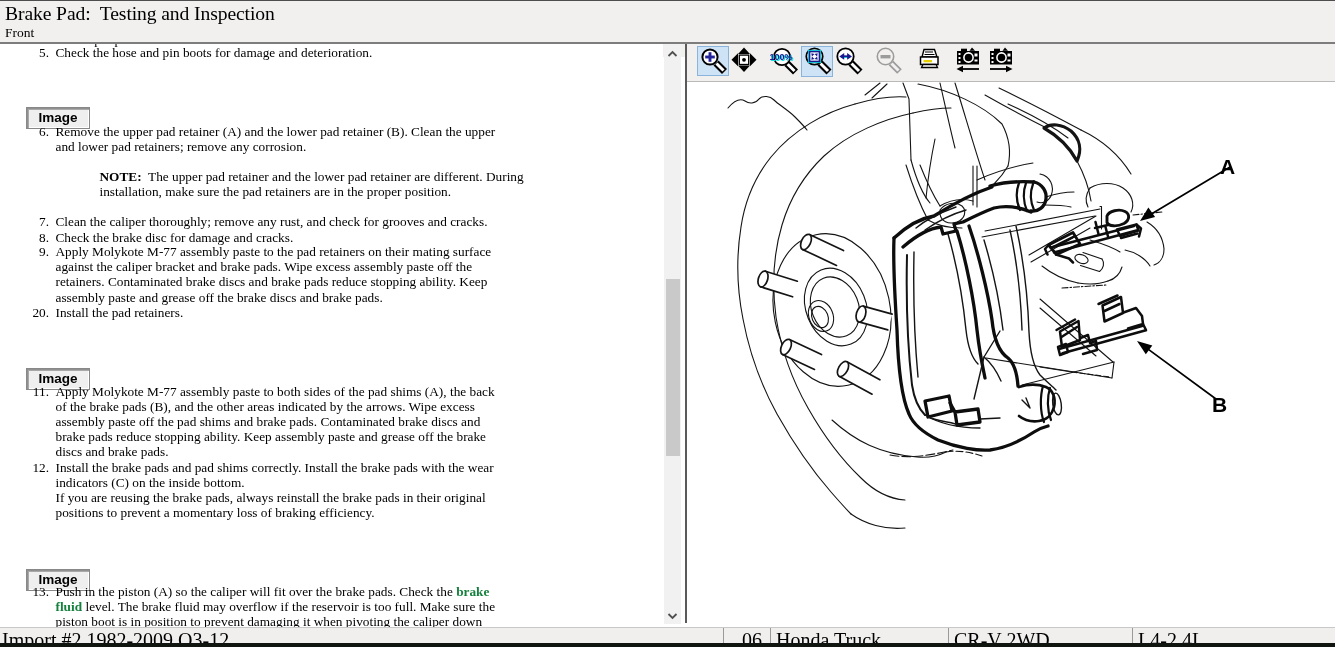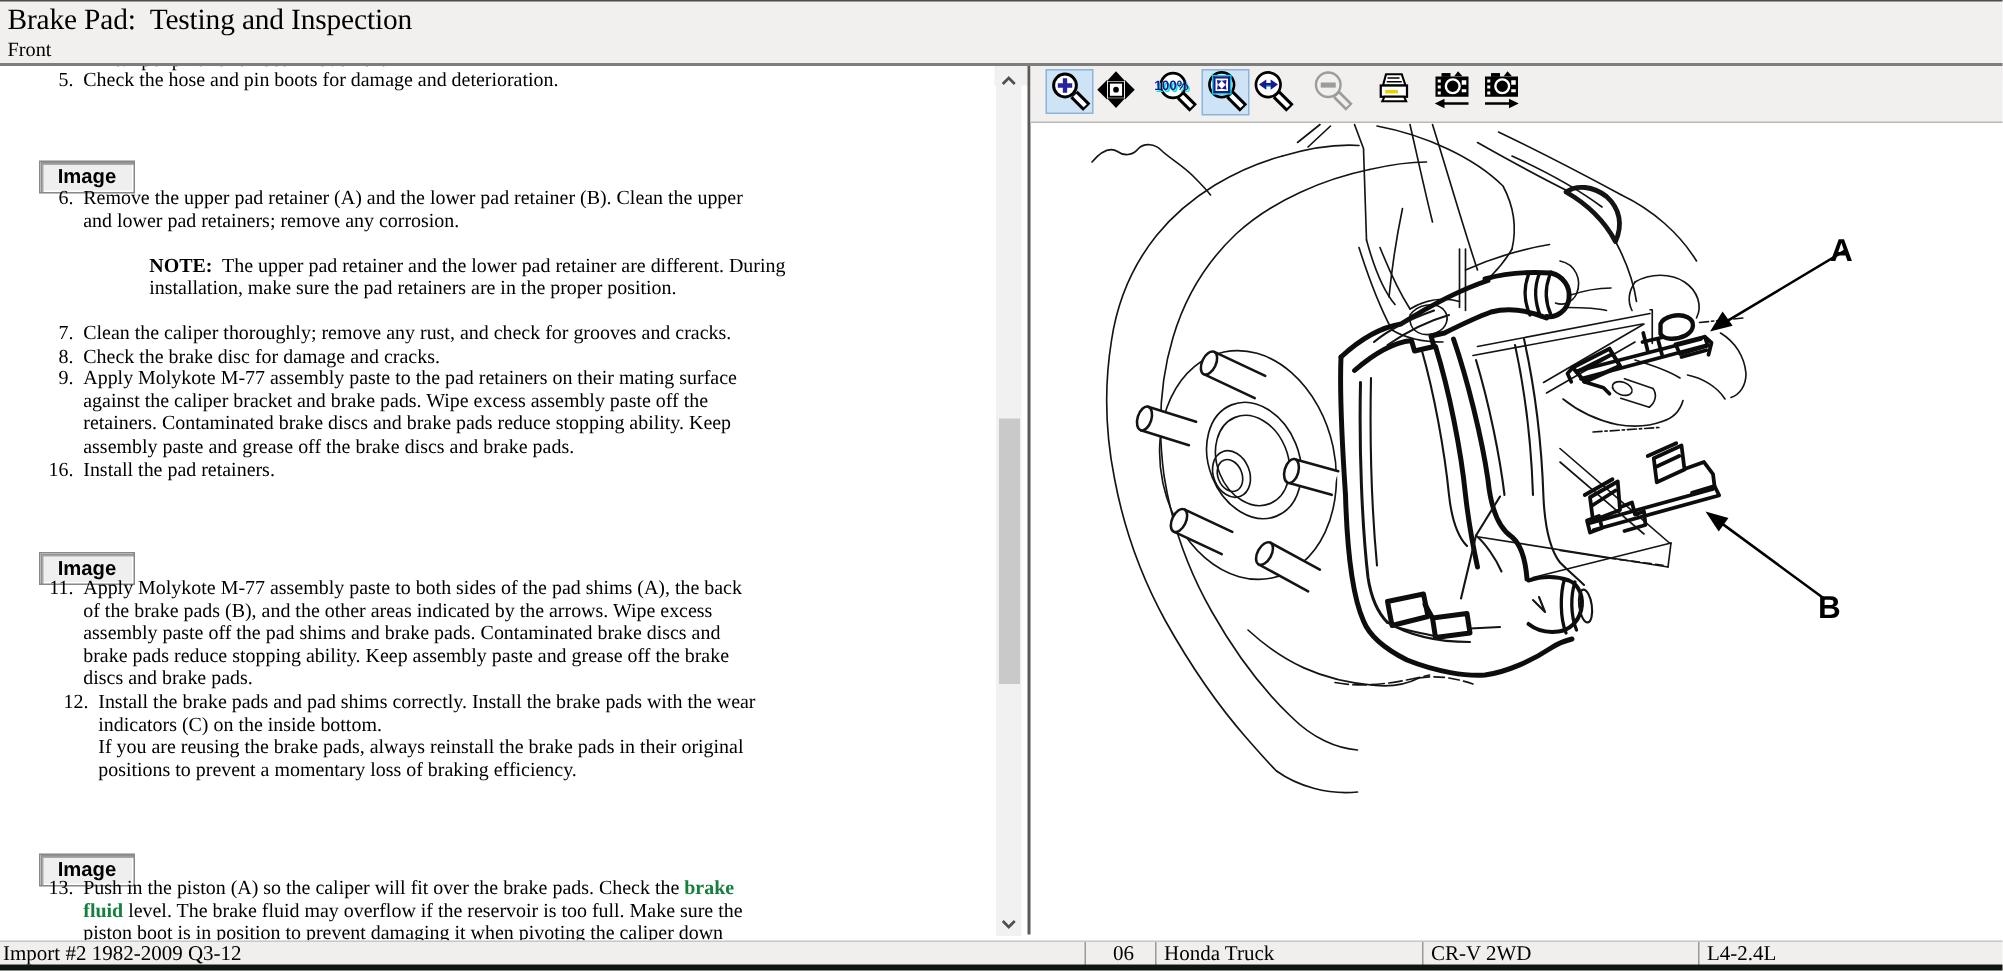--- a/index.html
+++ b/index.html
@@ -12,21 +12,21 @@
 .item{position:absolute;left:0;width:620px;}
 .num{position:absolute;left:0;top:0;width:49px;text-align:right;}
 .itxt{margin-left:55.5px;}
 .imgbtn{position:absolute;left:26px;width:64px;height:22px;background:#efefef;border:1px solid #888;box-shadow:inset 1px 1px 0 #909090,inset 2px 2px 0 #a8a8a8,inset -1px -1px 0 #ffffff;box-sizing:border-box;text-align:center;font-family:"Liberation Sans",sans-serif;font-weight:bold;font-size:13.5px;line-height:19px;color:#000;margin-top:32px;}
 a.lnk{color:#15803d;font-weight:bold;}
 #vscroll{position:absolute;left:664px;top:44px;width:17px;height:580px;background:#f1f1f1;}
 #vthumb{position:absolute;left:1.5px;top:235px;width:14px;height:177px;background:#c9c9c9;}
 #splitter{position:absolute;left:685px;top:44px;width:2px;height:579px;background:#5a5a5a;}
 #toolbar{position:absolute;left:687px;top:44px;width:648px;height:38px;background:#f1f0ef;border-bottom:1px solid #b9b9b9;box-sizing:border-box;}
 #drawing{position:absolute;left:687px;top:82px;width:648px;height:545px;}
-#statusbar{position:absolute;left:0;top:627px;width:1335px;height:16px;background:#f0efee;border-top:1px solid #c8c8c8;box-sizing:border-box;font-size:14px;}
+#statusbar{position:absolute;left:0;top:627px;width:1335px;height:16px;background:#f0efee;border-top:1px solid #c8c8c8;box-sizing:border-box;font-size:20px;}
 .seg{position:absolute;top:0px;height:16px;border-left:1px solid #9a9a9a;}
 .segtxt{position:absolute;top:0.5px;white-space:nowrap;}
 #bottomstrip{position:absolute;left:0;top:643px;width:1335px;height:4px;background:#10160f;}
 </style>
 </head>
 <body>
 <div id="header">
   <div class="title">Brake Pad:  Testing and Inspection</div>
   <div class="sub">Front</div>
 </div>
@@ -51,29 +51,29 @@
     </div>
   <div class="item" style="top:185.8px;">
       <span class="num">8.</span>
       <div class="itxt">Check the brake disc for damage and cracks.</div>
     </div>
   <div class="item" style="top:200.3px;">
       <span class="num">9.</span>
       <div class="itxt">Apply Molykote M-77 assembly paste to the pad retainers on their mating surface<br>against the caliper bracket and brake pads. Wipe excess assembly paste off the<br>retainers. Contaminated brake discs and brake pads reduce stopping ability. Keep<br>assembly paste and grease off the brake discs and brake pads.</div>
     </div>
   <div class="item" style="top:260.7px;">
-      <span class="num">16.</span>
+      <span class="num">20.</span>
       <div class="itxt">Install the pad retainers.</div>
     </div>
   <div class="imgbtn" style="top:291.5px;">Image</div>
   <div class="item" style="top:339.7px;">
       <span class="num">11.</span>
       <div class="itxt">Apply Molykote M-77 assembly paste to both sides of the pad shims (A), the back<br>of the brake pads (B), and the other areas indicated by the arrows. Wipe excess<br>assembly paste off the pad shims and brake pads. Contaminated brake discs and<br>brake pads reduce stopping ability. Keep assembly paste and grease off the brake<br>discs and brake pads.</div>
     </div>
-  <div class="item" style="top:415.6px;margin-left:10px;">
+  <div class="item" style="top:415.6px;">
       <span class="num">12.</span>
       <div class="itxt">Install the brake pads and pad shims correctly. Install the brake pads with the wear<br>indicators (C) on the inside bottom.<br>If you are reusing the brake pads, always reinstall the brake pads in their original<br>positions to prevent a momentary loss of braking efficiency.</div>
     </div>
   <div class="imgbtn" style="top:493.1px;">Image</div>
   <div class="item" style="top:540.2px;">
       <span class="num">13.</span>
       <div class="itxt">Push in the piston (A) so the caliper will fit over the brake pads. Check the <a class="lnk">brake</a><br><a class="lnk">fluid</a> level. The brake fluid may overflow if the reservoir is too full. Make sure the<br>piston boot is in position to prevent damaging it when pivoting the caliper down</div>
     </div>
 </div>
 <div id="vscroll">

